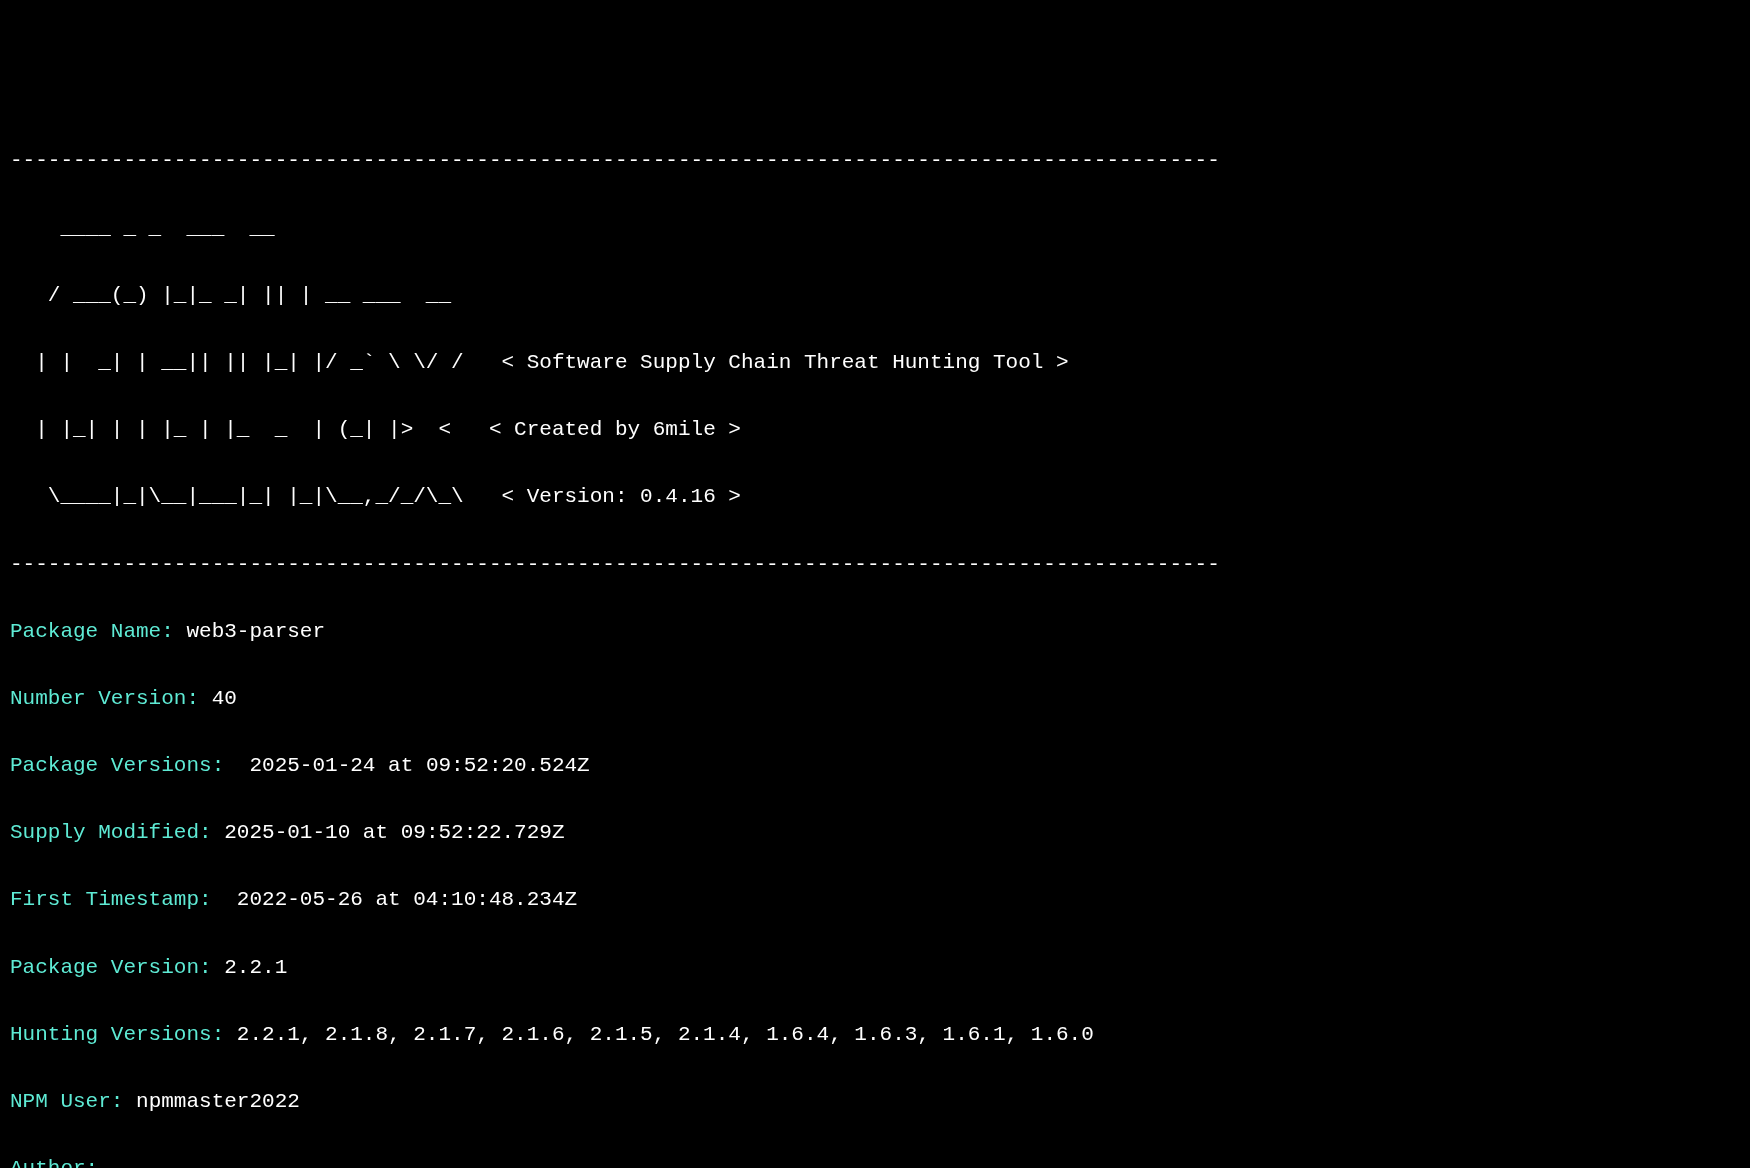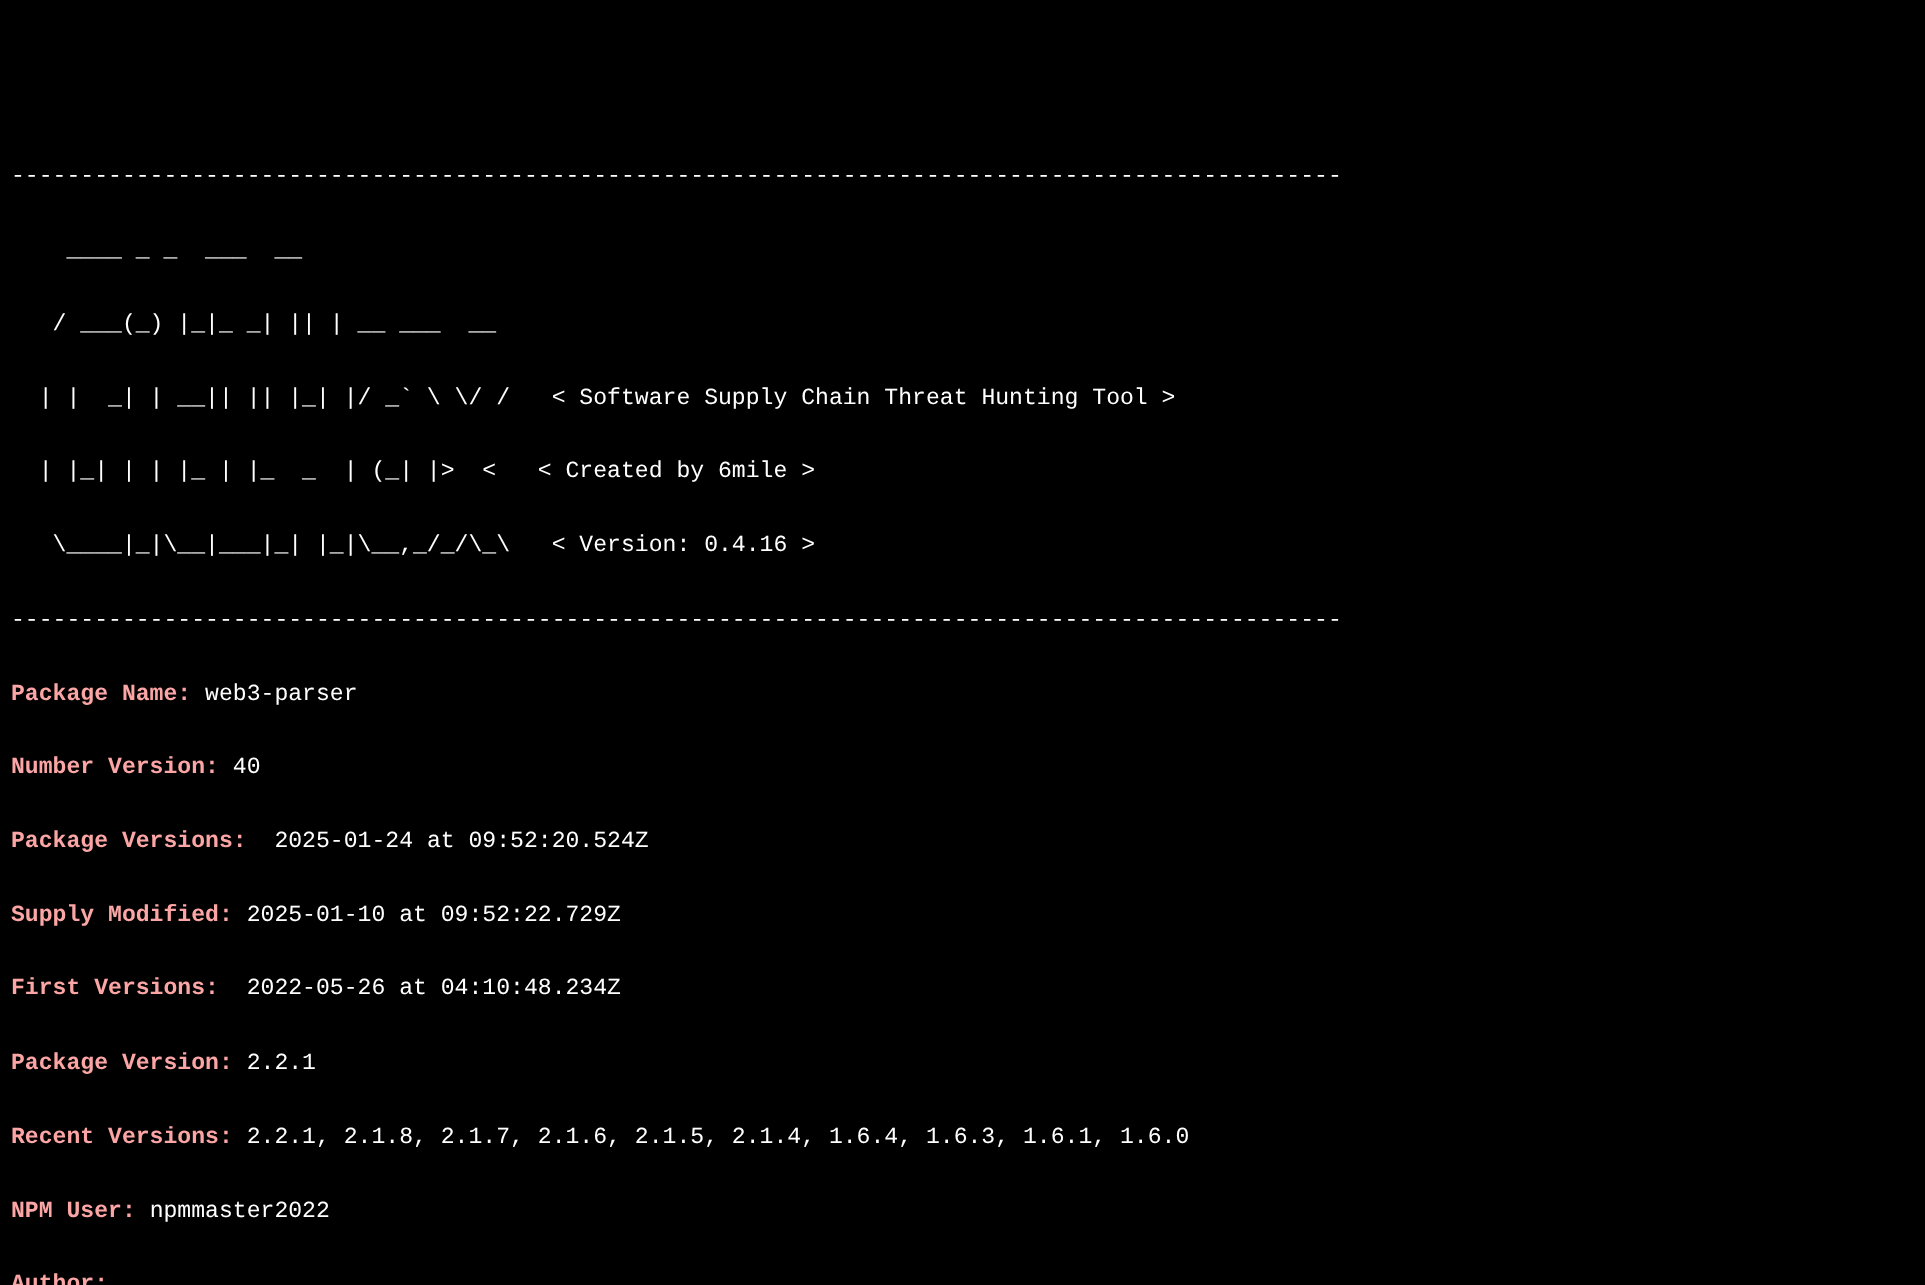--- a/index.html
+++ b/index.html
@@ -10,22 +10,21 @@
     body {
       background-color: #000000;
       color: #ffffff;
       font-family: 'Menlo', 'Monaco', 'Courier New', monospace;
       font-size: 21px;
       line-height: 1.6;
       padding: 10px;
       white-space: pre;
     }
     .cyan {
-      color: #fca5a5;
-      font-weight: bold;
+      color: #5eead4;
     }
     .white {
       color: #ffffff;
     }
     .line {
       display: block;
     }
   </style>
 </head>
 <body>
@@ -36,23 +35,23 @@
 <span class="line white">    ____ _ _  ___  __     </span>
 <span class="line white">   / ___(_) |_|_ _| || | __ ___  __</span>
 <span class="line"><span class="white">  | |  _| | __|| || |_| |/ _` \ \/ /</span><span class="white">   </span><span class="white">&lt; Software Supply Chain Threat Hunting Tool &gt;</span></span>
 <span class="line"><span class="white">  | |_| | | |_ | |_  _  | (_| |&gt;  &lt;</span><span class="white">   </span><span class="white">&lt; Created by 6mile &gt;</span></span>
 <span class="line"><span class="white">   \____|_|\__|___|_| |_|\__,_/_/\_\</span><span class="white">   </span><span class="white">&lt; Version: 0.4.16 &gt;</span></span>
 <span class="line white">------------------------------------------------------------------------------------------------</span>
 <span class="line"><span class="cyan">Package Name: </span><span class="white">web3-parser</span></span>
 <span class="line"><span class="cyan">Number Version: </span><span class="white">40</span></span>
 <span class="line"><span class="cyan">Package Versions:  </span><span class="white">2025-01-24 at 09:52:20.524Z</span></span>
 <span class="line"><span class="cyan">Supply Modified: </span><span class="white">2025-01-10 at 09:52:22.729Z</span></span>
-<span class="line"><span class="cyan">First Versions:  </span><span class="white">2022-05-26 at 04:10:48.234Z</span></span>
+<span class="line"><span class="cyan">First Timestamp:  </span><span class="white">2022-05-26 at 04:10:48.234Z</span></span>
 <span class="line"><span class="cyan">Package Version: </span><span class="white">2.2.1</span></span>
-<span class="line"><span class="cyan">Recent Versions: </span><span class="white">2.2.1, 2.1.8, 2.1.7, 2.1.6, 2.1.5, 2.1.4, 1.6.4, 1.6.3, 1.6.1, 1.6.0</span></span>
+<span class="line"><span class="cyan">Hunting Versions: </span><span class="white">2.2.1, 2.1.8, 2.1.7, 2.1.6, 2.1.5, 2.1.4, 1.6.4, 1.6.3, 1.6.1, 1.6.0</span></span>
 <span class="line"><span class="cyan">NPM User: </span><span class="white">npmmaster2022</span></span>
 <span class="line"><span class="cyan">Author:</span><span class="white"></span></span>
 
 
 
 
 
 
 
 

